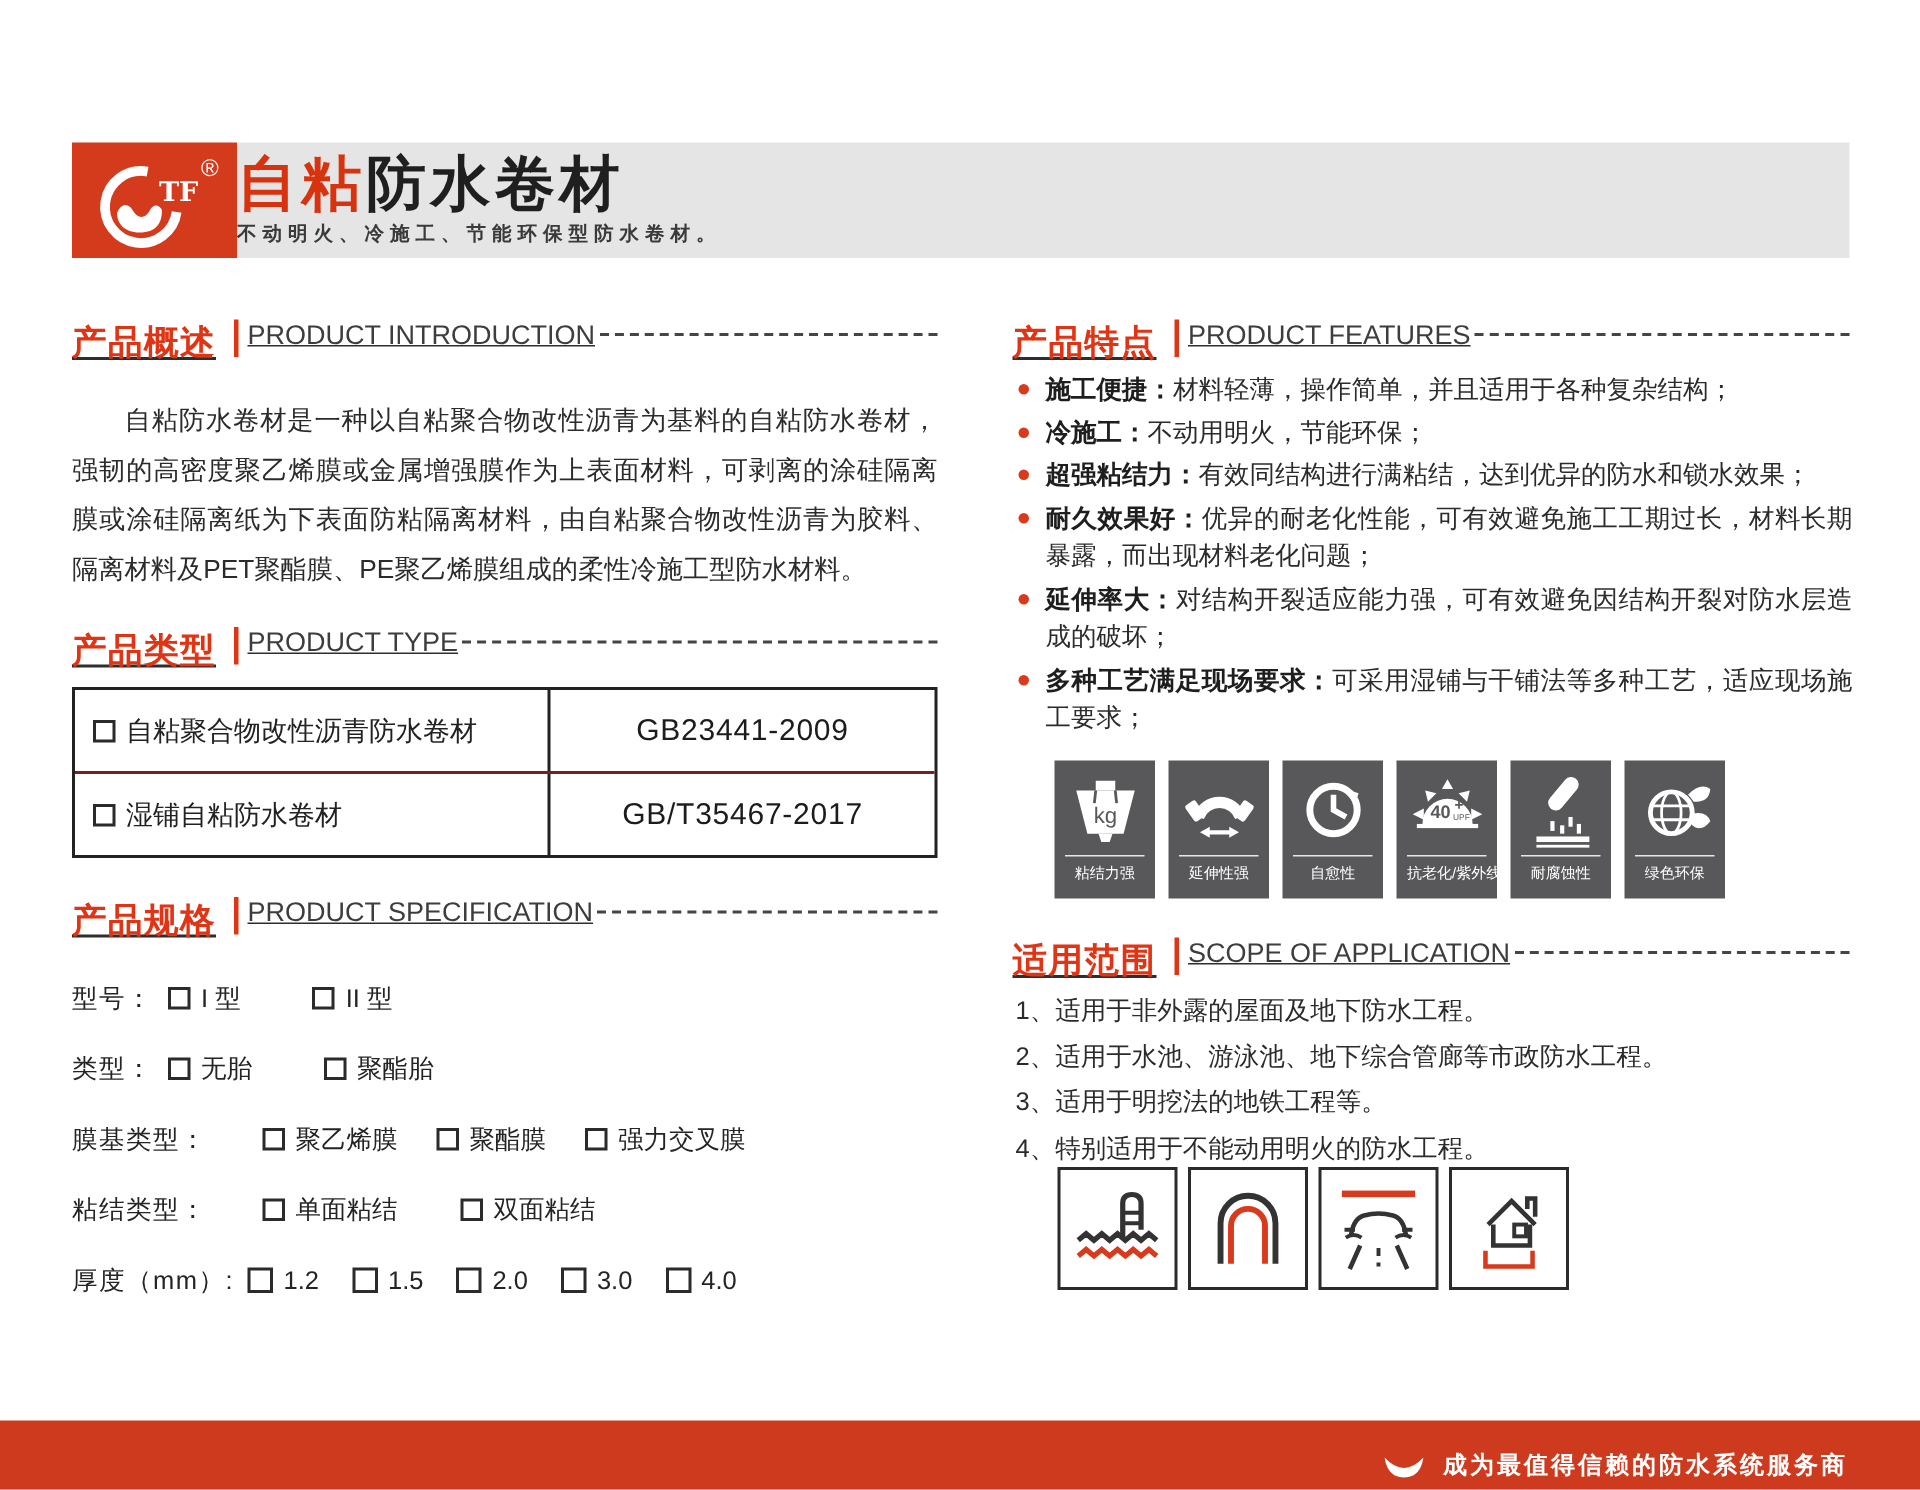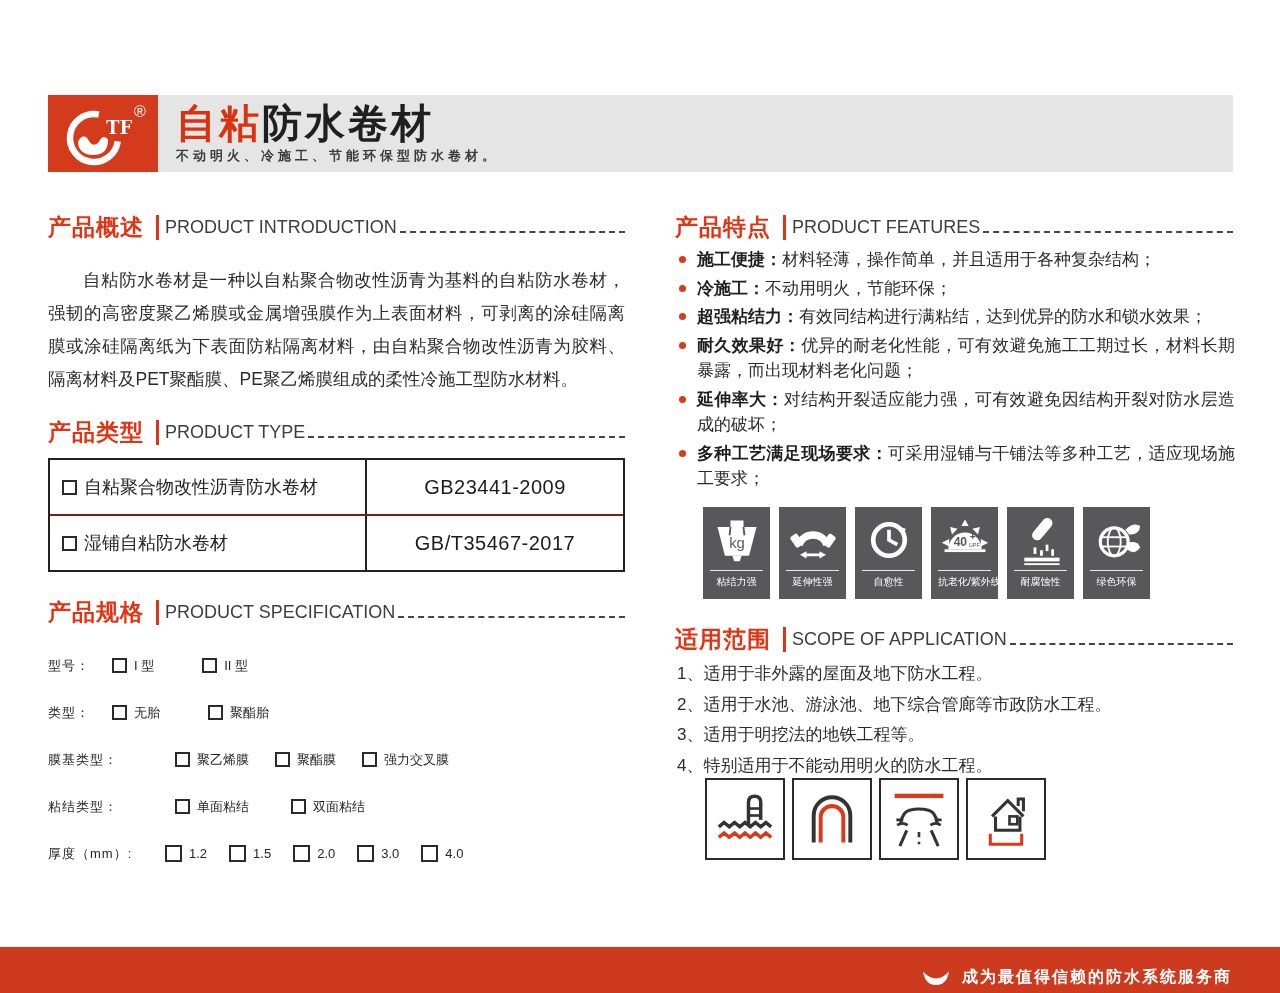--- a/index.html
+++ b/index.html
@@ -1,44 +1,44 @@
 <!DOCTYPE html>
 <html><head>
 <meta charset="utf-8">
 <style>
   html,body{margin:0;padding:0;}
   body{width:1280px;height:993px;position:relative;background:#fff;overflow:hidden;
        font-family:"Liberation Sans","DejaVu Sans",sans-serif;color:#2e2e2e;}
   
   .header{position:absolute;top:95px;left:48px;width:1185px;height:77px;display:flex;}
   .logo-block{width:110px;height:77px;background:#d43a1c;flex:none;position:relative;}
-  .band{flex:1;background:#e5e5e5;display:flex;flex-direction:column;justify-content:center;padding-left:18px;}
+  .band{flex:1;background:#e5e5e5;display:flex;flex-direction:column;justify-content:center;}
   .title-line{font-size:40px;font-weight:bold;letter-spacing:3px;line-height:1;color:#1f1f1f;}
   .title-red{color:#d8330f;}
   .subtitle{font-size:13px;letter-spacing:4px;color:#3a3a3a;margin-top:4px;font-weight:bold;}
   
-  .sec-head{position:absolute;display:flex;align-items:center;height:28px;}
+  .sec-head{position:absolute;display:flex;height:28px;text-decoration:underline;}
   .sec-head .zh{font-size:23px;font-weight:bold;color:#e03414;letter-spacing:1px;white-space:nowrap;}
   .sec-head .bar{width:3px;height:25px;background:#e03414;margin:0 6px 0 12px;flex:none;}
   .sec-head .en{font-size:18px;color:#3d3d3d;white-space:nowrap;}
   .sec-head .dash{flex:1;border-top:2px dashed #454545;margin-top:9px;margin-left:3px;}
   .lw{left:48px;width:577px;} .rw{left:675px;width:558px;}
   
   .intro{position:absolute;left:48px;top:246px;width:577px;font-size:17.5px;line-height:33px;
          text-align:justify;text-indent:2em;color:#2b2b2b;}
   
   .ptable{position:absolute;left:48px;top:458px;width:573px;border:2px solid #222;}
   .trow{display:flex;height:54px;}
   .trow + .trow{border-top:2px solid #7f1d1d;}
   .tcell-name{width:303px;border-right:2px solid #222;display:flex;align-items:center;padding-left:12px;font-size:18px;color:#222;}
   .tcell-std{flex:1;display:flex;align-items:center;justify-content:center;font-size:20px;color:#1c1c1c;letter-spacing:.5px;}
   .cb{display:inline-block;width:11px;height:11px;border:2px solid #2b2b2b;margin-right:7px;flex:none;background:#fff;}
   .cb.big{width:13px;height:13px;}
   
-  .spec{position:absolute;left:48px;top:642px;width:577px;font-size:13px;color:#242424;}
+  .spec{position:absolute;left:48px;top:642px;width:577px;font-size:17px;color:#242424;}
   .srow{display:flex;align-items:center;height:47px;}
   .slabel{flex:none;letter-spacing:1px;}
   .w64{width:64px;} .w127{width:127px;} .w117{width:117px;}
   .opt{display:flex;align-items:center;}
   .mr48{margin-right:48px;text-align:center;} .mr26{margin-right:26px;} .mr42{margin-right:42px;} .mr22{margin-right:22px;}
   
   .feat{position:absolute;left:675px;top:247px;width:560px;}
   .fitem{position:relative;padding-left:22px;font-size:17px;line-height:25.5px;margin-bottom:3px;text-align:justify;color:#2b2b2b;}
   .fitem::before{content:"";position:absolute;left:4px;top:9px;width:7px;height:7px;border-radius:50%;background:#d93a1c;}
   .flabel{font-weight:bold;color:#1e1e1e;}

